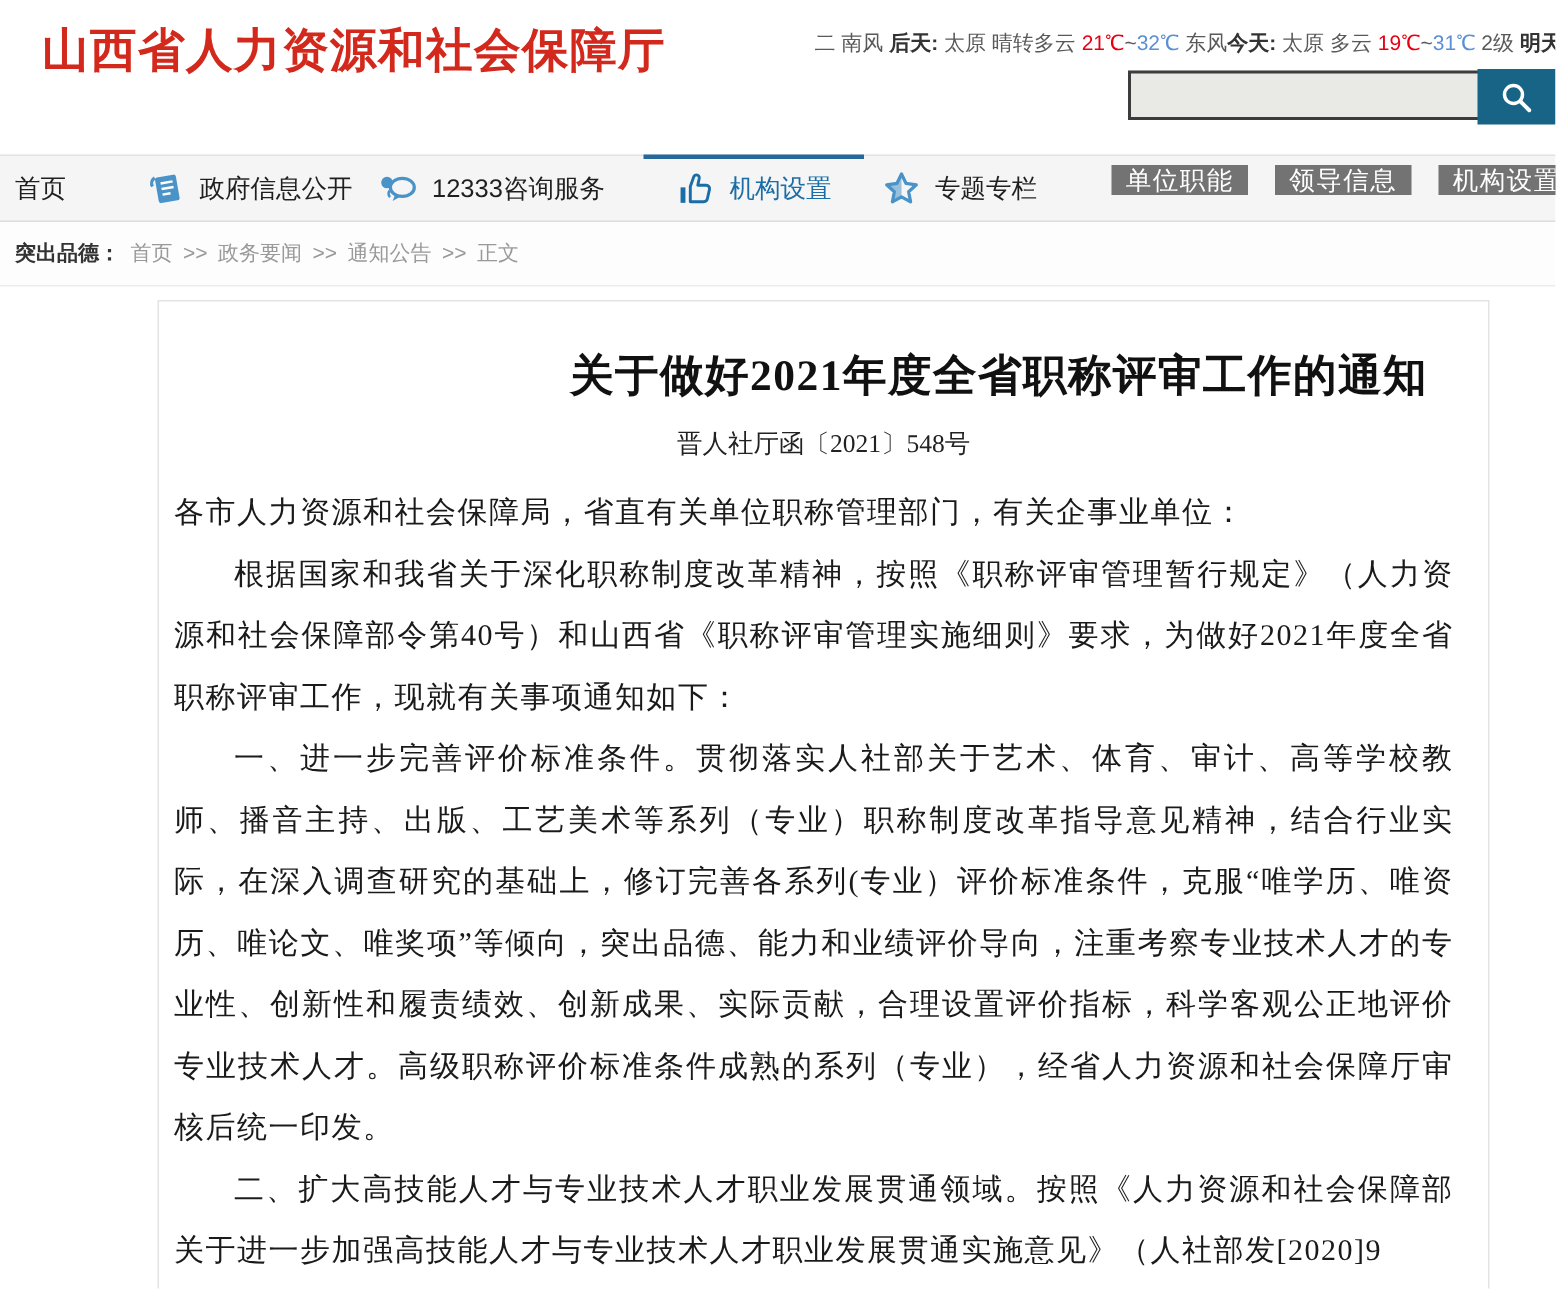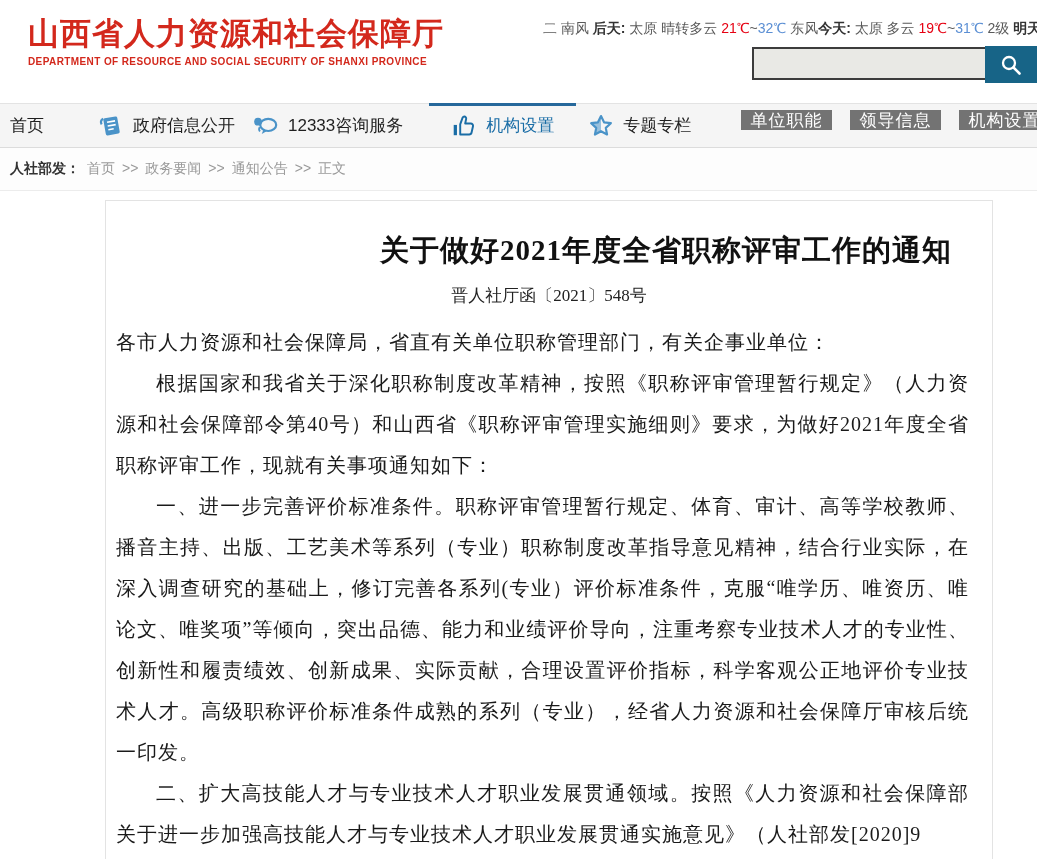--- a/index.html
+++ b/index.html
@@ -77,21 +77,20 @@
   }
   .paragraphs p{margin:0;font-family:Liberation Serif, serif;}
   .paragraphs p.indent{text-indent:2em;}
 </style>
 </head>
 <body>
 
 <div class="header">
   <div class="logo">
     <div class="logo-title">山西省人力资源和社会保障厅</div>
-    <div class="logo-sub">DEPARTMENT OF RESOURCE AND SOCIAL SECURITY OF SHANXI PROVINCE</div>
   </div>
   <div class="ticker" id="ticker"><span>二 南风 </span><span class="tk-b">后天: </span><span>太原 晴转多云 </span><span style="color: rgb(230, 0, 18);">21℃</span><span>~</span><span style="color: rgb(91, 143, 212);">32℃</span><span> 东风</span><span class="tk-b">今天: </span><span>太原 多云 </span><span style="color: rgb(230, 0, 18);">19℃</span><span>~</span><span style="color: rgb(91, 143, 212);">31℃</span><span> 2级 </span><span class="tk-b">明天: </span></div>
   <input class="search-input" type="text" value="" style="">
   <button class="search-btn">
     <span style="display:flex;">
       <svg width="24" height="24" viewBox="0 0 24 24">
         <circle cx="10" cy="10" r="6" fill="none" stroke="#ffffff" stroke-width="2.3"></circle>
         <line x1="14.5" y1="14.5" x2="20.5" y2="20.5" stroke="#ffffff" stroke-width="2.6" stroke-linecap="round"></line>
       </svg>
     </span>
@@ -148,26 +147,26 @@
       </div>
     </div>
   <div class="quick" id="quick-buttons">
       <button class="qbtn">单位职能</button>
       <button class="qbtn">领导信息</button>
       <button class="qbtn">机构设置</button>
     </div>
 </div>
 
 <div class="breadcrumb">
-  <span class="bc-label">人社部发：</span>
+  <span class="bc-label">突出品德：</span>
   <span id="bc-items"><span class="bc-link">首页</span><span class="bc-sep">&gt;&gt;</span><span class="bc-link">政务要闻</span><span class="bc-sep">&gt;&gt;</span><span class="bc-link">通知公告</span><span class="bc-sep">&gt;&gt;</span><span class="bc-link">正文</span></span>
 </div>
 
 <div class="card">
   <div class="article-title">关于做好2021年度全省职称评审工作的通知</div>
   <div class="doc-num">晋人社厅函〔2021〕548号</div>
   <div class="paragraphs" id="paragraphs">
       <p>各市人力资源和社会保障局，省直有关单位职称管理部门，有关企事业单位：</p>
       <p class="indent">根据国家和我省关于深化职称制度改革精神，按照《职称评审管理暂行规定》（人力资源和社会保障部令第40号）和山西省《职称评审管理实施细则》要求，为做好2021年度全省职称评审工作，现就有关事项通知如下：</p>
-      <p class="indent">一、进一步完善评价标准条件。职称评审管理暂行规定、体育、审计、高等学校教师、播音主持、出版、工艺美术等系列（专业）职称制度改革指导意见精神，结合行业实际，在深入调查研究的基础上，修订完善各系列(专业）评价标准条件，克服“唯学历、唯资历、唯论文、唯奖项”等倾向，突出品德、能力和业绩评价导向，注重考察专业技术人才的专业性、创新性和履责绩效、创新成果、实际贡献，合理设置评价指标，科学客观公正地评价专业技术人才。高级职称评价标准条件成熟的系列（专业），经省人力资源和社会保障厅审核后统一印发。</p>
+      <p class="indent">一、进一步完善评价标准条件。贯彻落实人社部关于艺术、体育、审计、高等学校教师、播音主持、出版、工艺美术等系列（专业）职称制度改革指导意见精神，结合行业实际，在深入调查研究的基础上，修订完善各系列(专业）评价标准条件，克服“唯学历、唯资历、唯论文、唯奖项”等倾向，突出品德、能力和业绩评价导向，注重考察专业技术人才的专业性、创新性和履责绩效、创新成果、实际贡献，合理设置评价指标，科学客观公正地评价专业技术人才。高级职称评价标准条件成熟的系列（专业），经省人力资源和社会保障厅审核后统一印发。</p>
       <p class="indent">二、扩大高技能人才与专业技术人才职业发展贯通领域。按照《人力资源和社会保障部关于进一步加强高技能人才与专业技术人才职业发展贯通实施意见》（人社部发[2020]9</p>
     </div>
 </div>
 
 </body></html>

